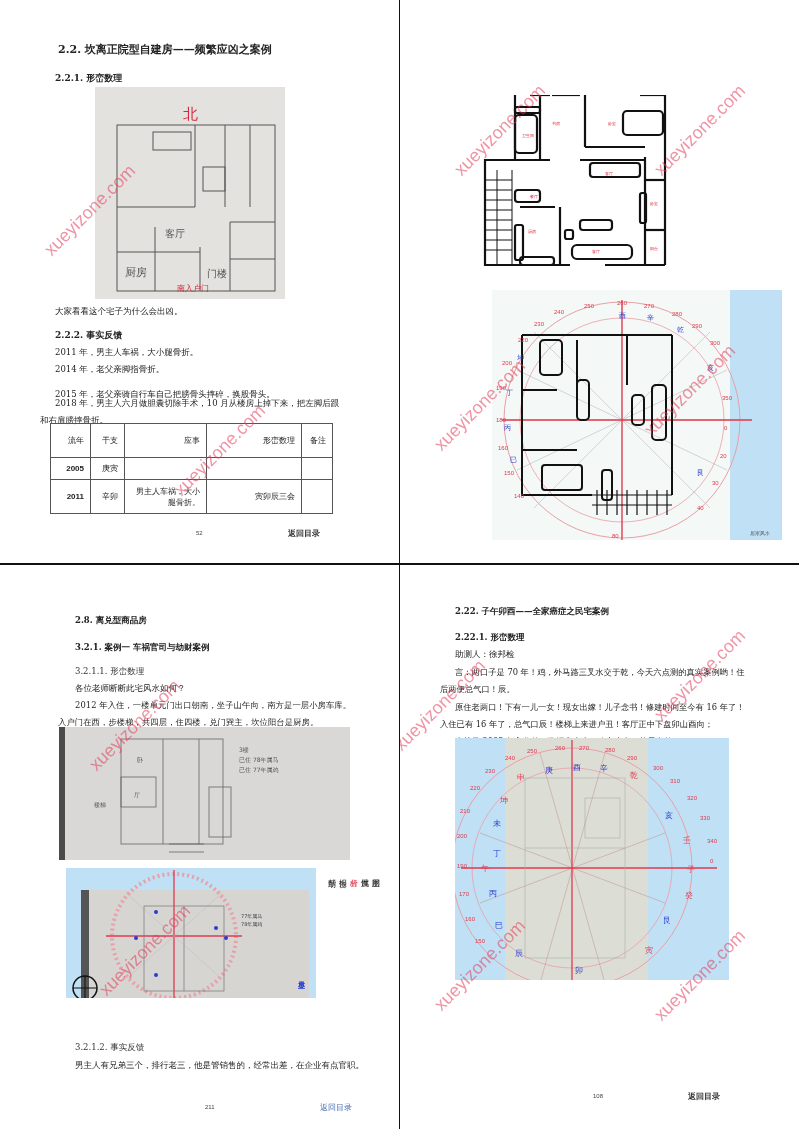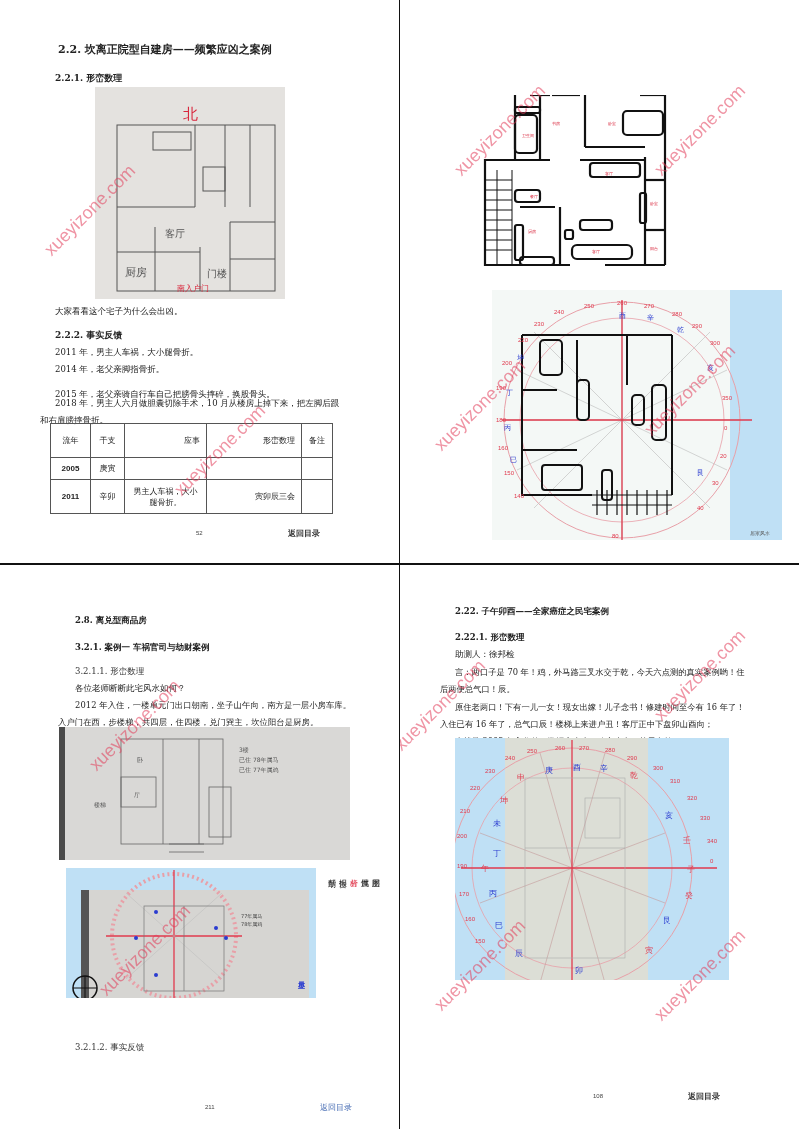--- a/index.html
+++ b/index.html
@@ -21,21 +21,21 @@
   .h4 { position: absolute; font-size: 9px; color: #333; white-space: nowrap; }
   .p  { position: absolute; font-size: 8.5px; line-height: 17px; color: #222; }
   .pagenum { position: absolute; font-size: 6px; color: #444; font-family: "Liberation Sans", sans-serif; }
   .back-link { position: absolute; font-size: 8px; font-weight: bold; color: #333; cursor: pointer; }
   .back-link.blue { color: #4a6fb5; font-weight: normal; }
 
   .wm { position: absolute; color: rgba(225, 60, 90, 0.55); font-family: "Liberation Sans", sans-serif; font-size: 18px; transform: rotate(-45deg); white-space: nowrap; pointer-events: none; }
 
   
   .tbl { position: absolute; border-collapse: collapse; font-size: 8px; }
-  .tbl td, .tbl th { border: 1px solid #555; padding: 4px 6px; font-weight: normal; text-align: center; vertical-align: middle; }
+  .tbl td, .tbl th { border: 1px solid #555; padding: 4px 6px; font-weight: normal; text-align: right; vertical-align: middle; }
   .tbl th { height: 34px; }
   .tbl td { height: 22px; }
   .tbl .c { text-align: right; }
 
   .sketch { position: absolute; }
   .side-labels { position: absolute; display: flex; flex-direction: column; justify-content: space-between; font-size: 8px; writing-mode: vertical-rl; }
 </style>
 </head>
 <body>
 
@@ -321,20 +321,21 @@
 
   <div class="side-labels" style="left:325px; top:308px; height:122px;">
     <span>图层</span>
     <span>属性</span>
     <span style="color:#e03a4e;">分析</span>
     <span>报告</span>
     <span>帮助</span>
   </div>
 
   <div class="h4" style="left:75px; top:477px; font-size:8.5px;">3.2.1.2. 事实反馈</div>
+  <div class="p" style="left:75px; top:492px;">男主人有兄弟三个，排行老三，他是管销售的，经常出差，在企业有点官职。</div>
 
   <div class="pagenum" style="left:205px; top:539px;">211</div>
   <div class="back-link blue" style="left:320px; top:537px;">返回目录</div>
 
   <div class="wm" style="left:75px; top:150px;">xueyizone.com</div>
   <div class="wm" style="left:85px; top:375px;">xueyizone.com</div>
 </div>
 
 <div class="page" id="p4">
   <div class="h3" style="left:55px; top:41px; font-size:8.5px;">2.22. 子午卯酉——全家癌症之民宅案例</div>

